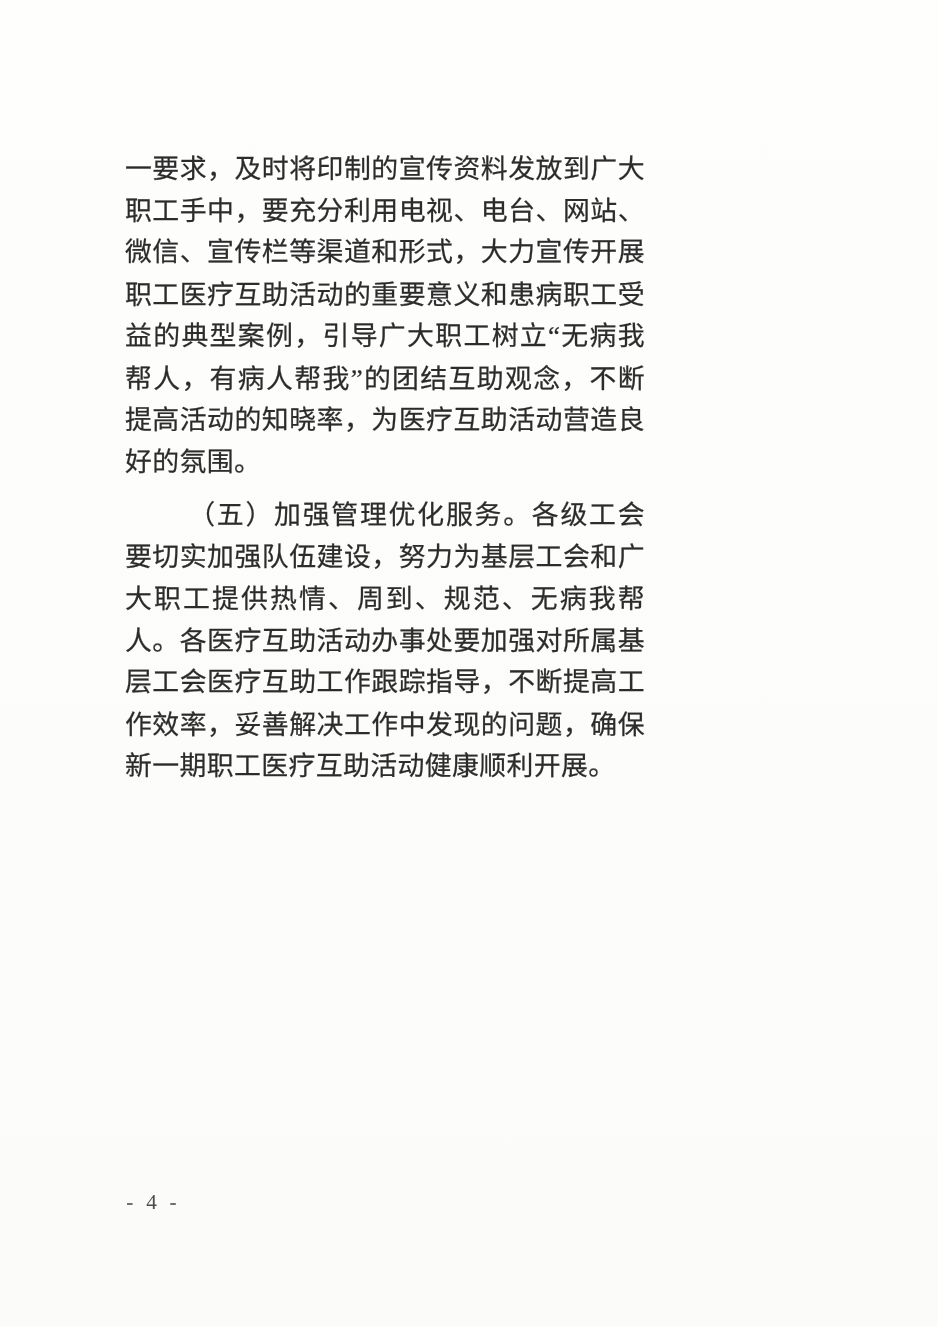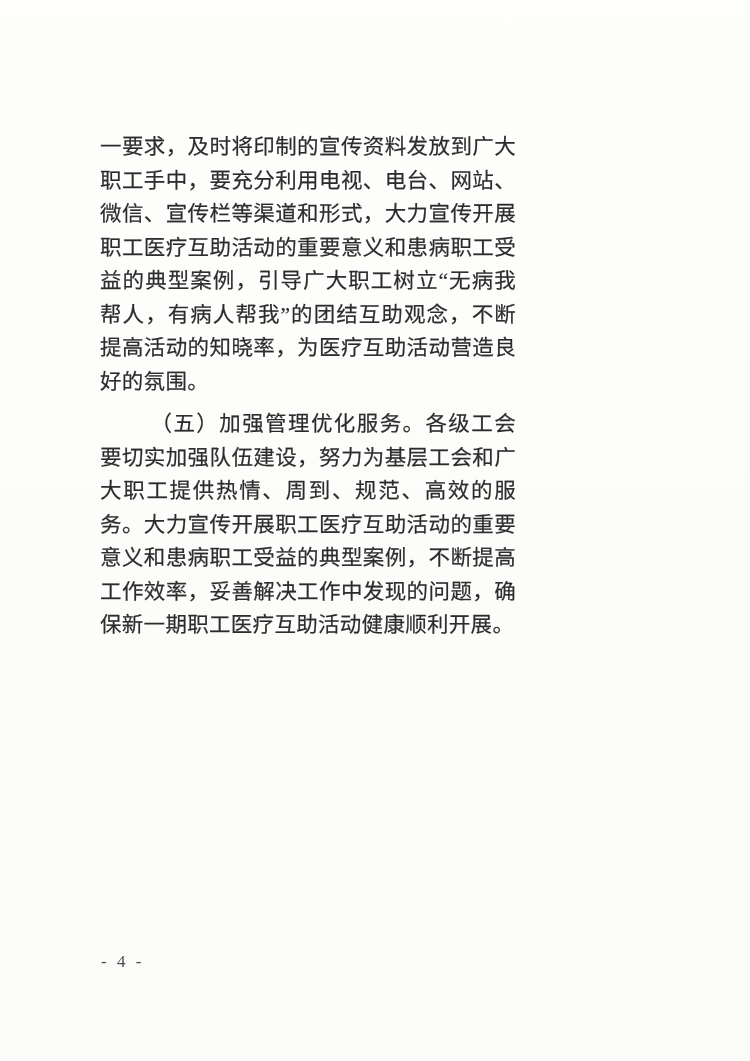--- a/index.html
+++ b/index.html
@@ -12,21 +12,21 @@
     width: 750px;
     height: 1061px;
     background: linear-gradient(180deg, #fefefd 0%, #fcfcfa 55%, #fbfbf9 100%);
     overflow: hidden;
     font-family: "Liberation Serif", "DejaVu Serif", serif;
     color: #2b2b2b;
     box-sizing: border-box;
   }
   .content {
     position: absolute;
-    top: 12px;
+    top: 0;
     left: 0;
     width: 604px;
     box-sizing: border-box;
     padding: 119px 88px 0 100px;
   }
   .para {
     margin: 0;
     font-size: 21.5px;
     line-height: 33.5px;
     text-align: justify;
@@ -51,16 +51,16 @@
     color: #4d4d4d;
     white-space: pre;
   }
 </style>
 </head>
 <body>
 
 <div class="page">
   <div class="content">
     <p class="para">一要求，及时将印制的宣传资料发放到广大职工手中，要充分利用电视、电台、网站、微信、宣传栏等渠道和形式，大力宣传开展职工医疗互助活动的重要意义和患病职工受益的典型案例，引导广大职工树立“无病我帮人，有病人帮我”的团结互助观念，不断提高活动的知晓率，为医疗互助活动营造良好的氛围。</p>
-    <p class="para indent">（五）加强管理优化服务。各级工会要切实加强队伍建设，努力为基层工会和广大职工提供热情、周到、规范、高效的服务。大力宣传开展职工医疗互助活动的重要意义和患病职工受益的典型案例，不断提高工作效率，妥善解决工作中发现的问题，确保新一期职工医疗互助活动健康顺利开展。</p>
+    <p class="para indent">（五）加强管理优化服务。各级工会要切实加强队伍建设，努力为基层工会和广大职工提供热情、周到、规范、无病我帮人。各医疗互助活动办事处要加强对所属基层工会医疗互助工作跟踪指导，不断提高工作效率，妥善解决工作中发现的问题，确保新一期职工医疗互助活动健康顺利开展。</p>
   </div>
   <div class="footer">- 4 -</div>
 </div>
 
 </body></html>

